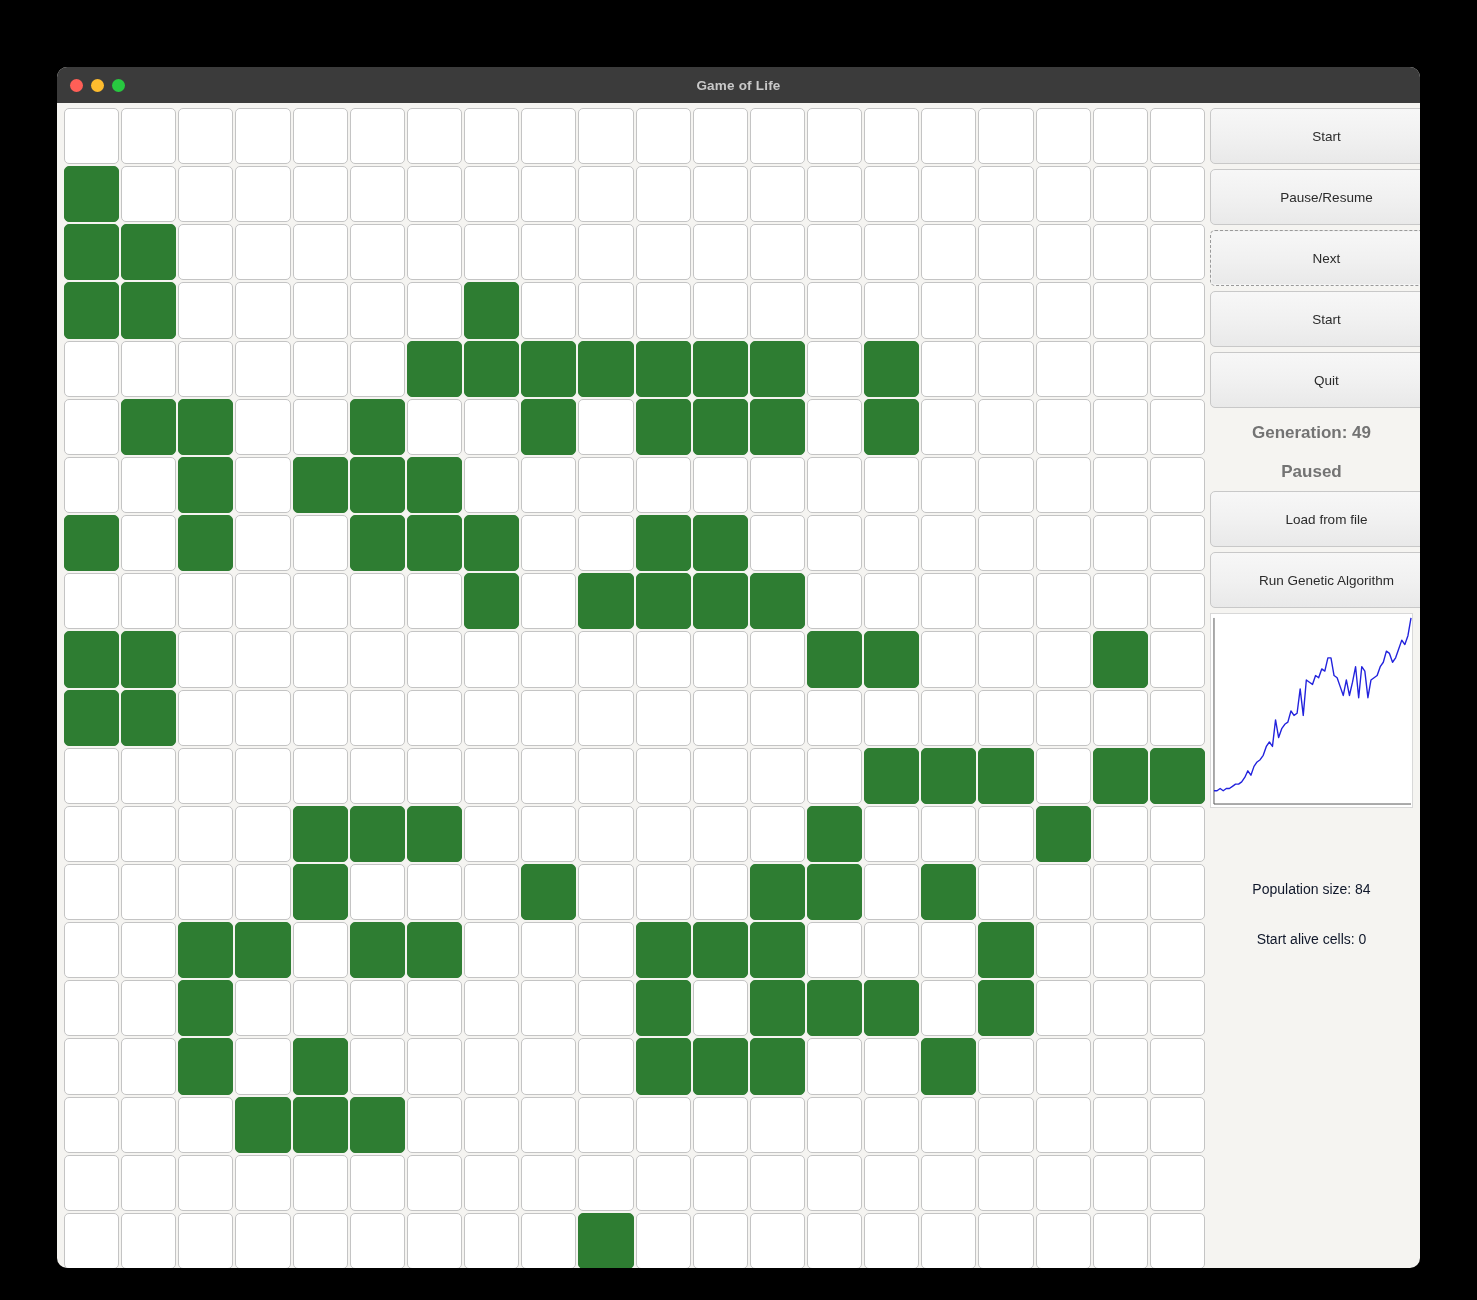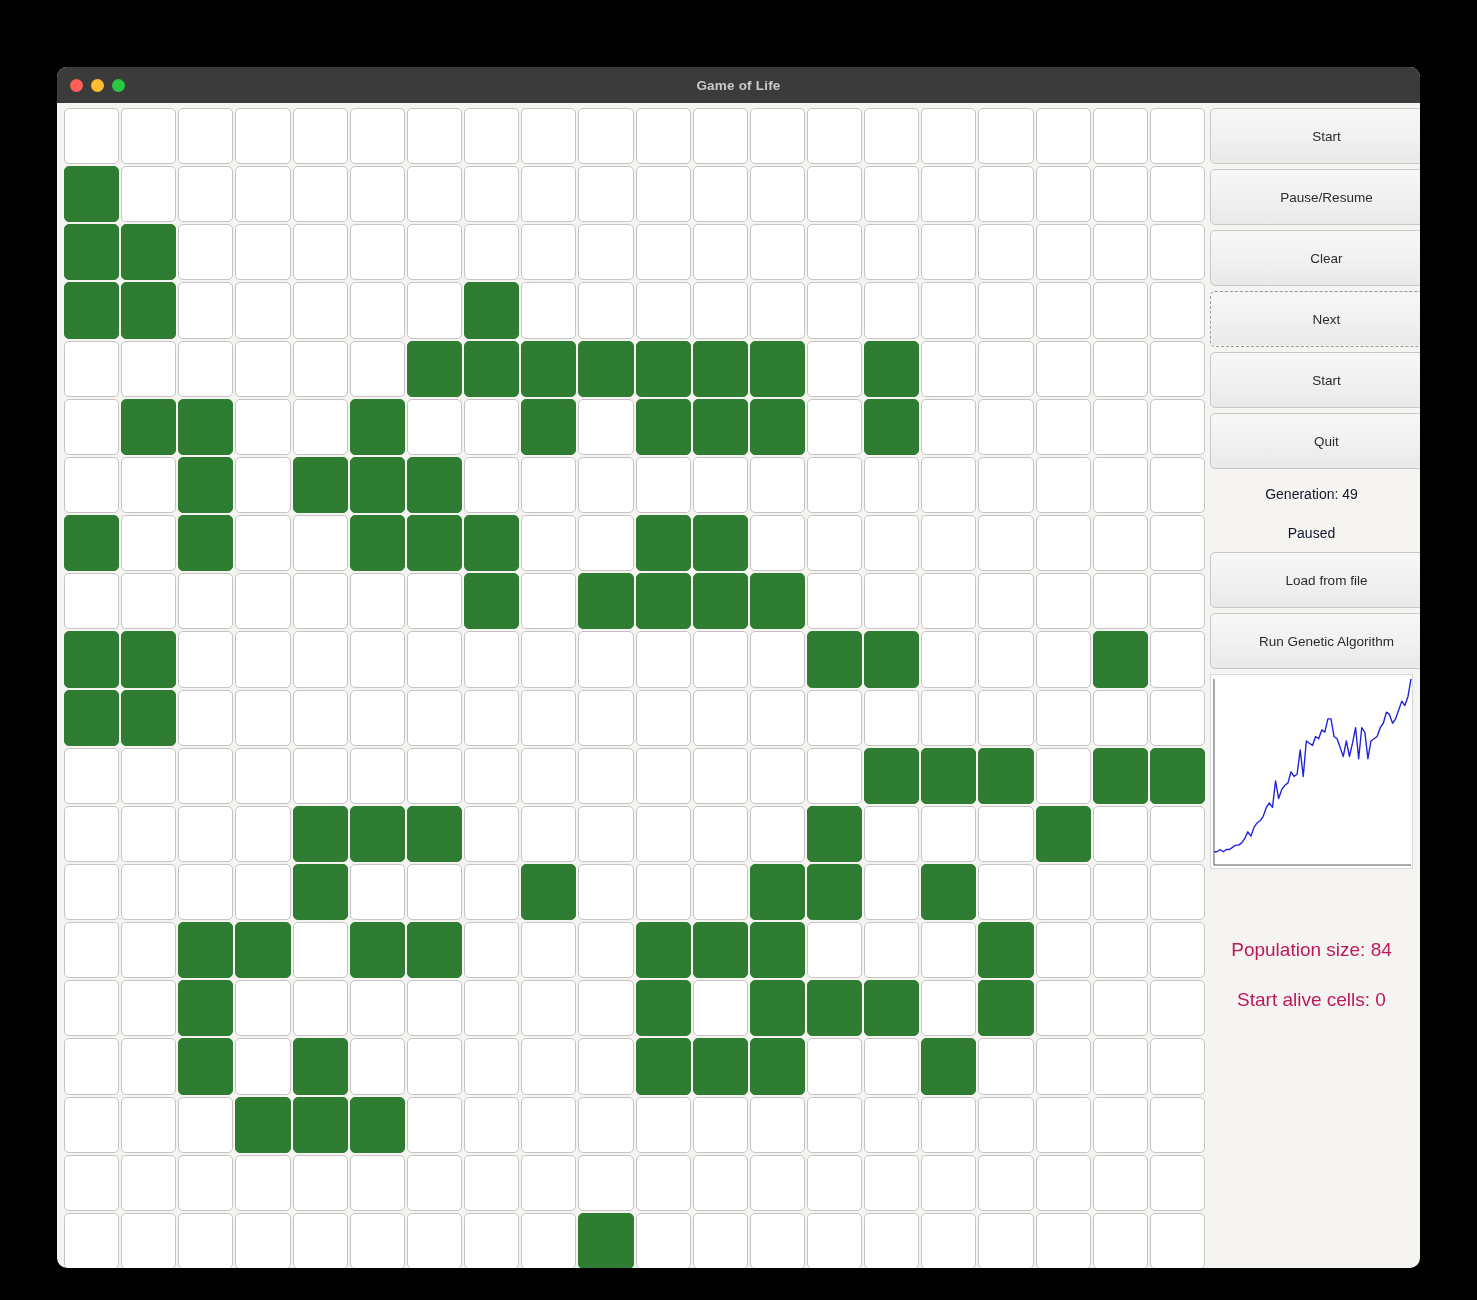--- a/index.html
+++ b/index.html
@@ -54,32 +54,32 @@
     border:1px solid #c8c8c8;border-radius:5px;
     font-size:13.5px;color:#2b2b2b;box-sizing:border-box;
     cursor:pointer;
   }
   .btn.focused{
     border:1px dashed #9a9a9a;
     box-shadow:inset 0 0 0 1px #f3f3f3;
   }
   .status{
     width:203px;height:39px;display:flex;align-items:center;justify-content:center;
-    font-size:14px;color:#0f172a;
+    font-size:17px;color:#737373;font-weight:bold;
   }
   .chart-box{
     width:203px;height:195px;margin-top:4px;margin-bottom:4px;
     background:#ffffff;border:1px solid #d8d8d8;box-sizing:border-box;
     position:relative;overflow:hidden;
   }
   .chart-box svg{display:block;width:100%;height:100%;}
   .metrics{margin-top:56px;}
   .metric{
     width:203px;height:50px;display:flex;align-items:center;justify-content:center;
-    font-size:19px;color:#be185d;
+    font-size:14px;color:#0f172a;
   }
 </style>
 </head>
 <body>
 
 <div class="window">
 
   <div class="titlebar">
     <div class="lights">
       <span class="light l-close"></span>
@@ -493,21 +493,20 @@
           <div class="cell"></div>
           <div class="cell"></div>
           <div class="cell"></div>
         </div>
     </div>
 
     <div class="sidebar">
       <div id="button-stack">
           <div class="btn">Start</div>
           <div class="btn">Pause/Resume</div>
-          <div class="btn">Clear</div>
           <div class="btn focused">Next</div>
           <div class="btn">Start</div>
           <div class="btn">Quit</div>
         </div>
 
       <div class="status">Generation: 49</div>
       <div class="status">Paused</div>
 
       <div class="btn">Load from file</div>
       <div class="btn">Run Genetic Algorithm</div>

